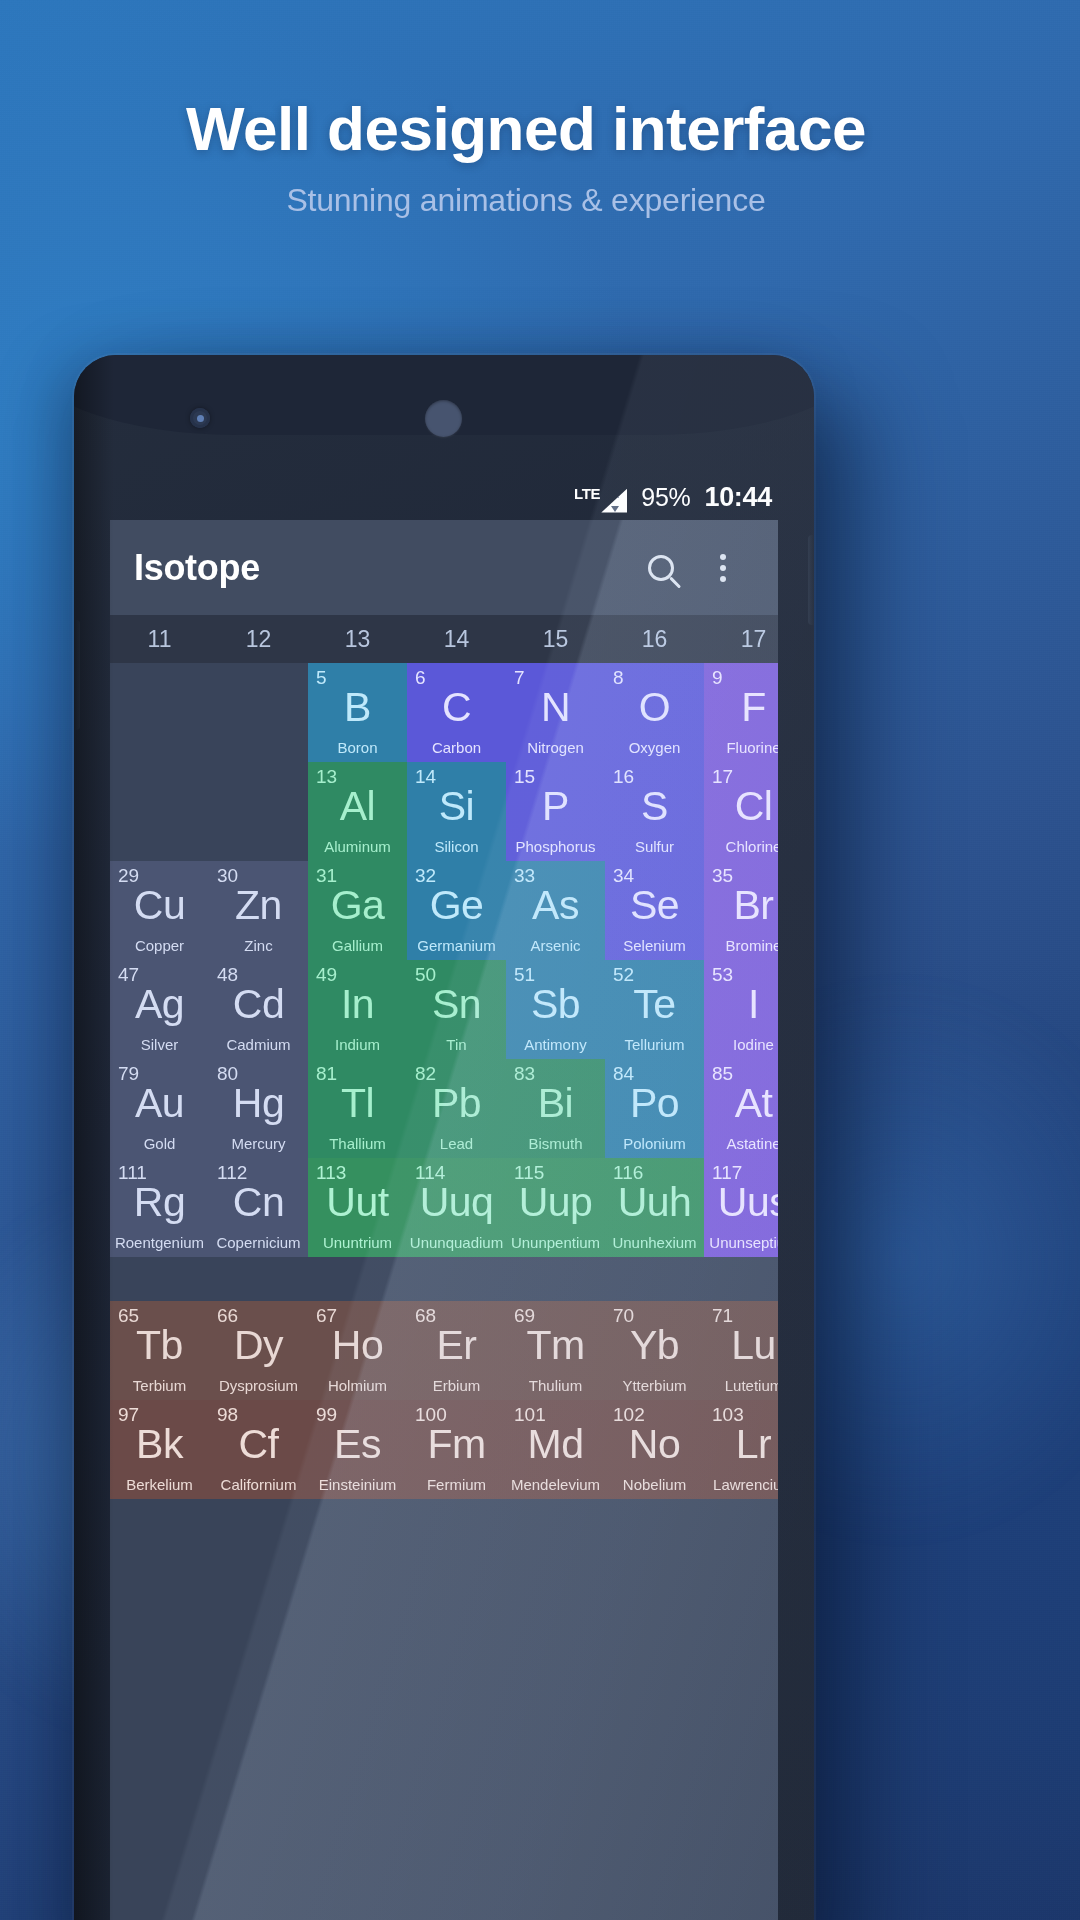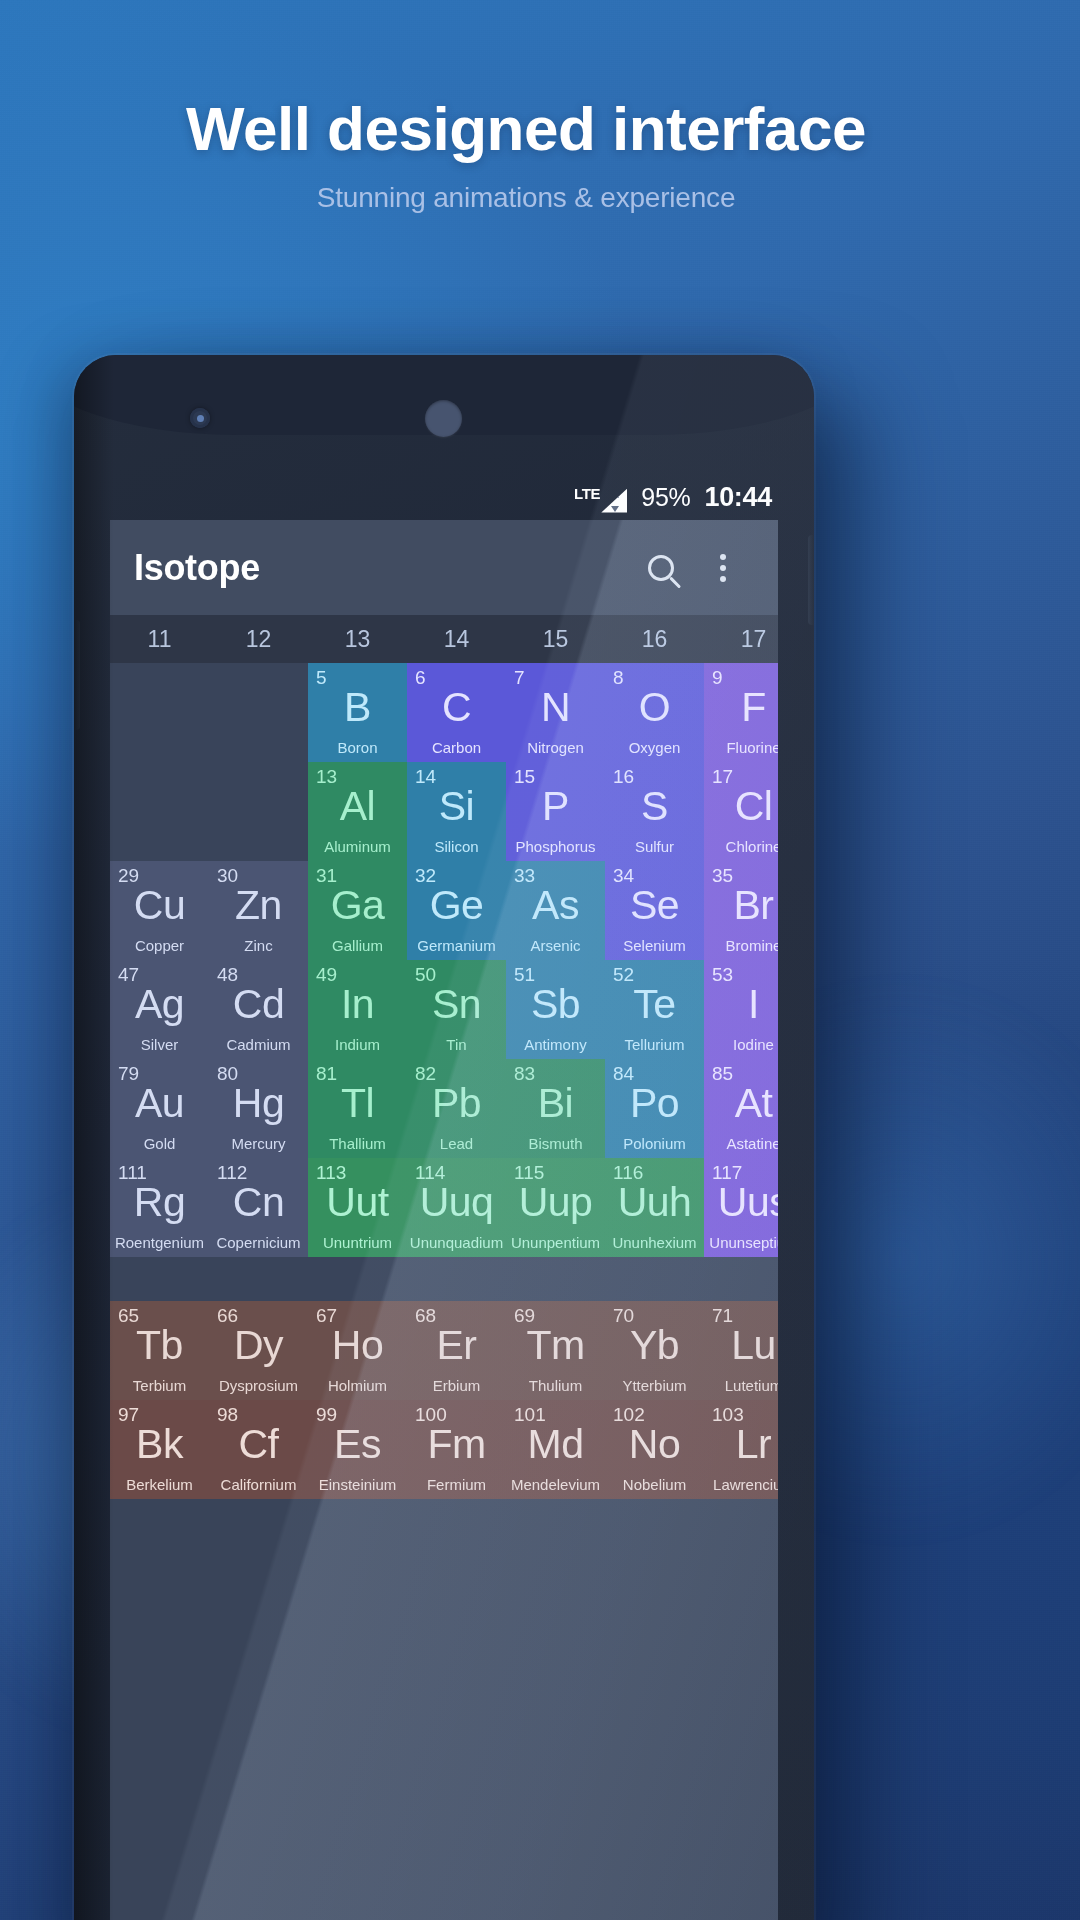--- a/index.html
+++ b/index.html
@@ -41,21 +41,21 @@
     position:absolute; top:96px; left:0; width:1052px;
     text-align:center;
   }
   #title {
     font-size:62px; font-weight:bold; color:#ffffff;
     letter-spacing:-.5px; line-height:1.05;
     text-shadow:0 2px 10px rgba(10,30,60,.28);
   }
   #subtitle {
     margin-top:22px;
-    font-size:28px; font-weight:normal; color:#a9c0e6;
+    font-size:32px; font-weight:normal; color:#a9c0e6;
     letter-spacing:-.2px; line-height:1.1;
   }
 
   
   #phone {
     position:absolute; left:74px; top:355px;
     width:740px; height:1600px;
     border-radius:42px 42px 0 0;
     background:linear-gradient(158deg,#242d3d 0%,#1e2637 42%,#1a2231 100%);
     box-shadow:

